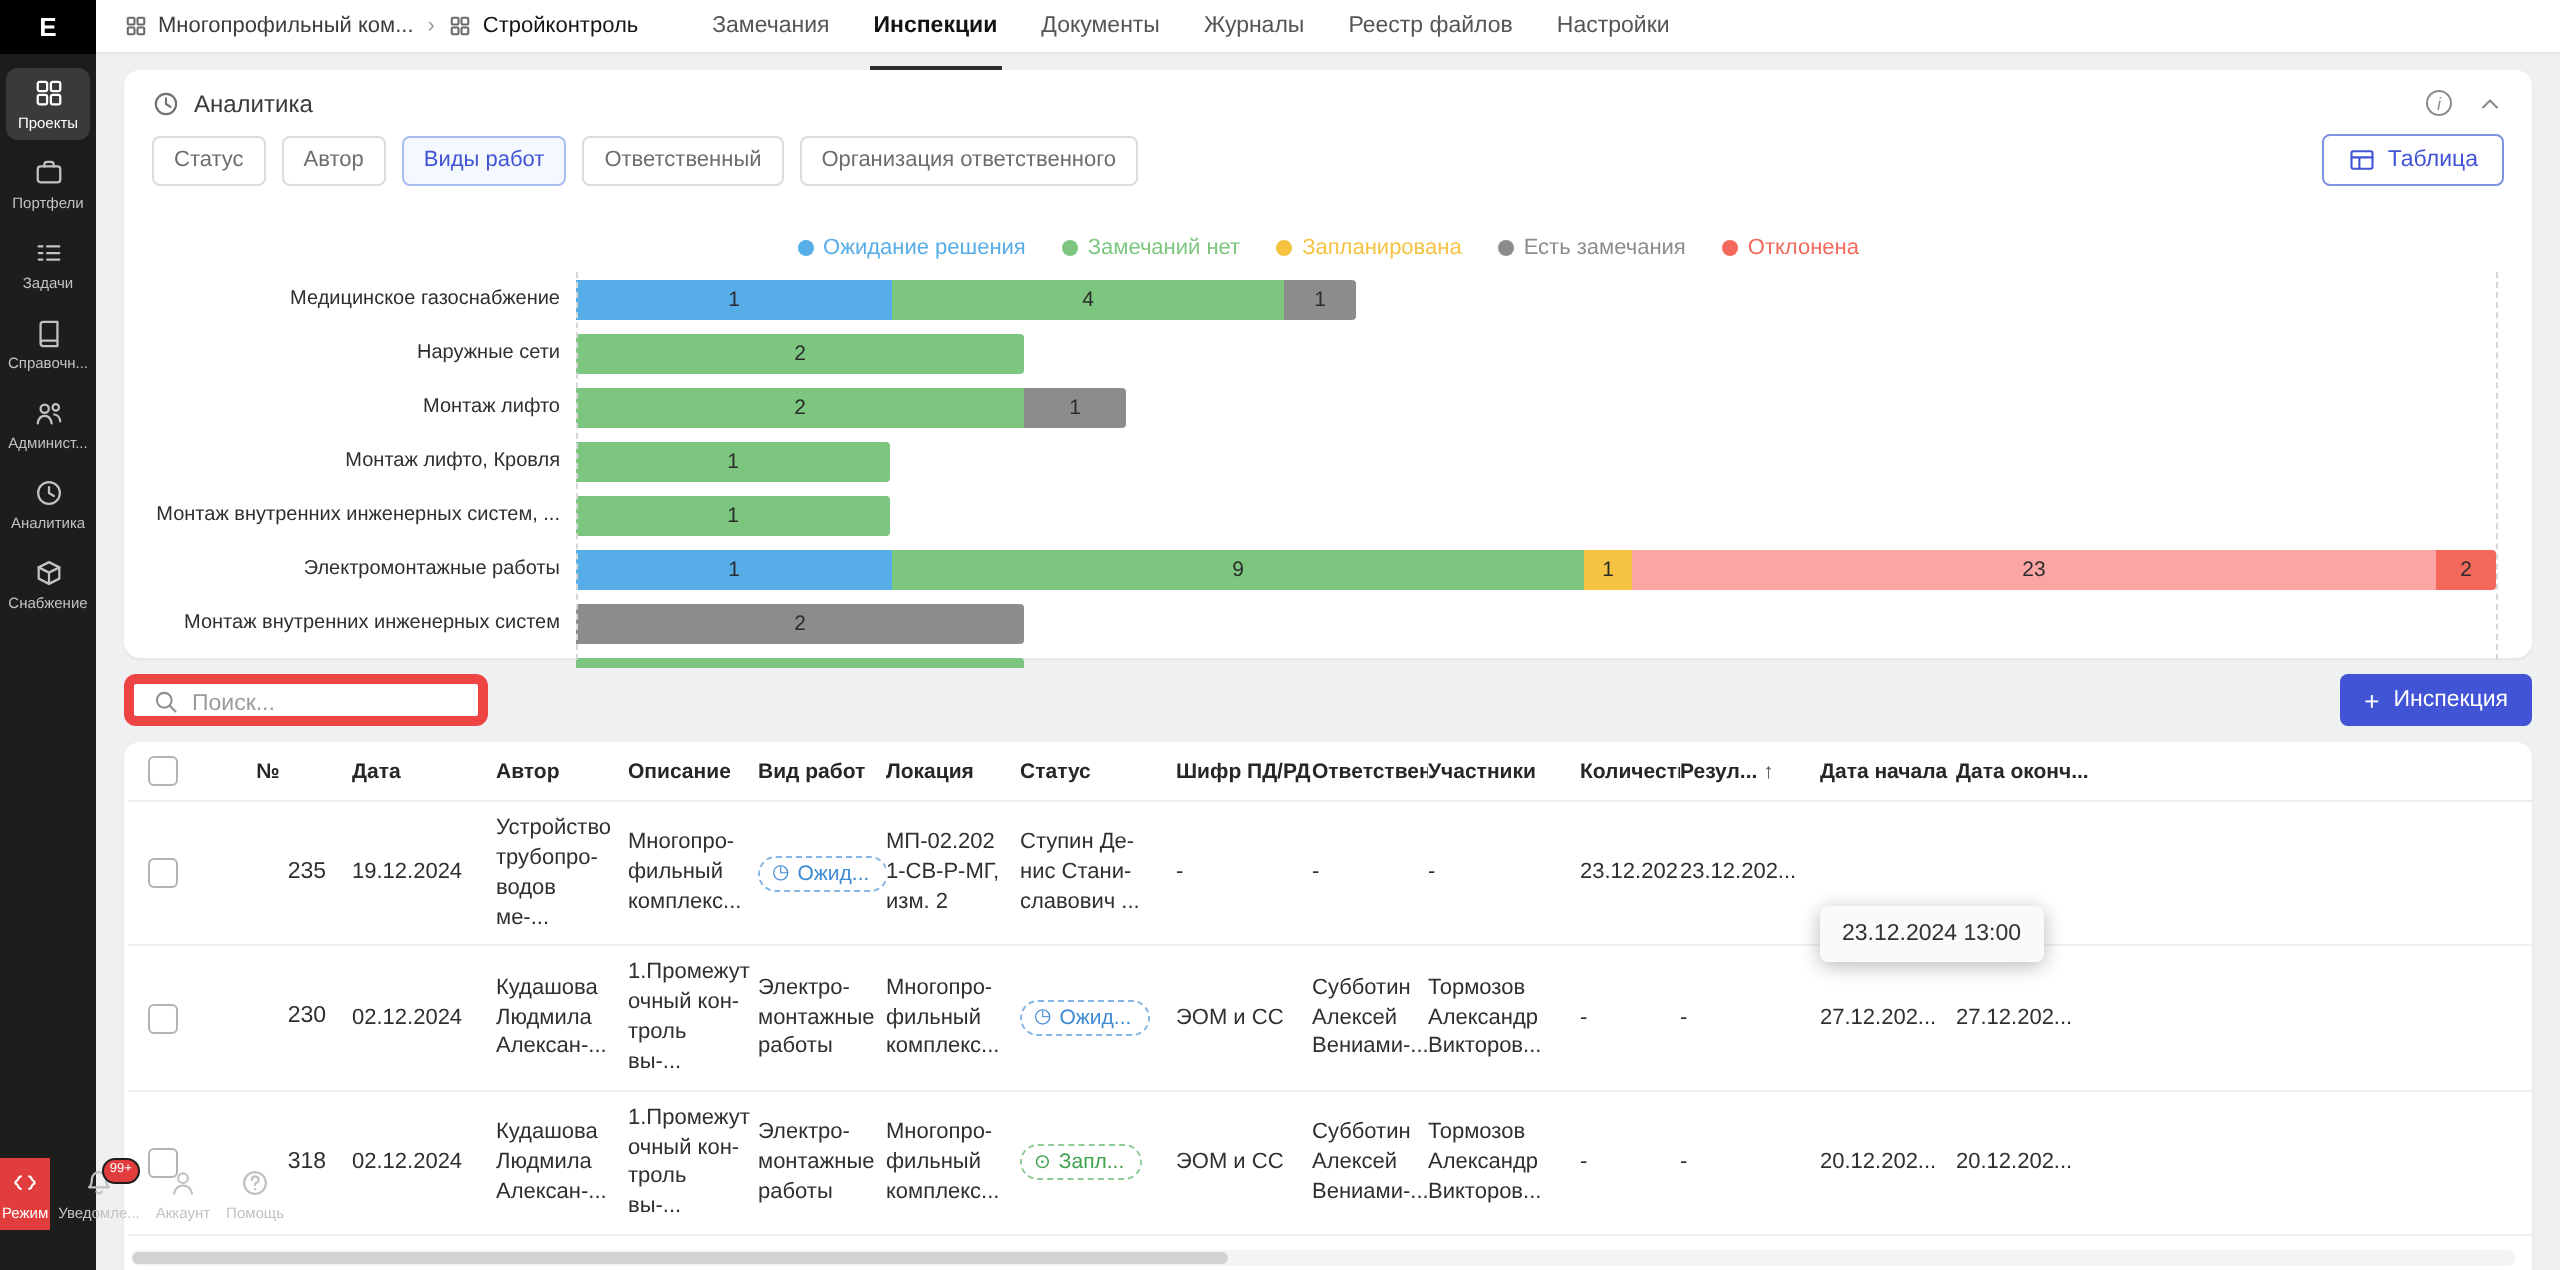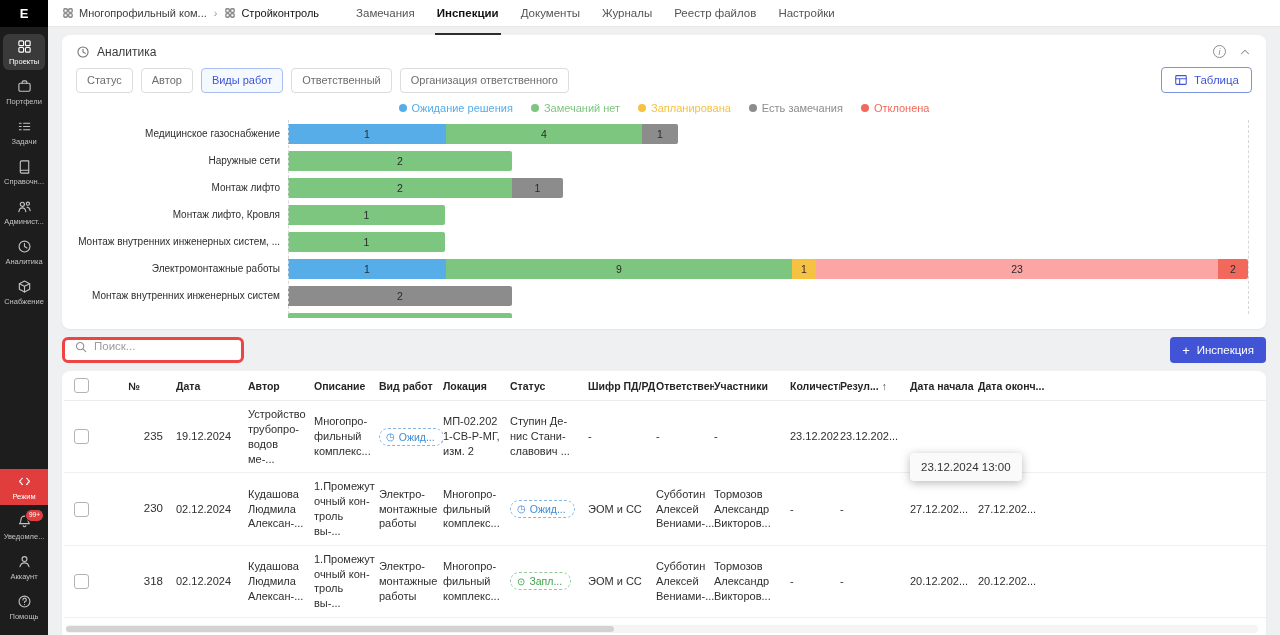--- a/index.html
+++ b/index.html
@@ -8,21 +8,21 @@
        --accent:#4154d6;--mode-red:#e13d3d}
   
   .sidebar{position:absolute;left:0;top:0;width:48px;height:635px;background:#1d1d1d;display:flex;flex-direction:column;z-index:20}
   .logo{height:27px;background:#000;color:#fff;font-weight:700;font-size:13px;display:grid;place-items:center}
   .side-nav{display:flex;flex-direction:column;margin-top:5px}
   .side-item{position:relative;margin:2px 3px;padding:5px 1px 4px;border-radius:6px;display:flex;flex-direction:column;align-items:center;gap:3px;color:#c2c2c2;cursor:pointer}
   .side-item .s-label{font-size:7.5px;white-space:nowrap;max-width:46px;overflow:hidden}
   .side-item.active{background:#3a3a3a;color:#fff}
   .side-item.mode{background:var(--mode-red);border-radius:0;margin:2px 0;color:#fff}
   .s-icon svg{width:15px;height:15px;fill:none;stroke:currentColor;stroke-width:1.2;stroke-linecap:round;stroke-linejoin:round;display:block}
-  .side-bottom{margin-top:auto;margin-bottom:8px;display:flex;flex-direction:column}
+  .side-bottom{margin-top:auto;margin-bottom:18px;display:flex;flex-direction:row}
   .s-badge{position:absolute;top:0;right:1px;background:#e13d3d;color:#fff;font-size:6.5px;line-height:1;padding:2px 3px;border-radius:7px;border:1px solid #1d1d1d}
   
   .topbar{position:absolute;left:48px;top:0;right:0;height:27px;background:#fff;border-bottom:1px solid #e7e7e7;display:flex;align-items:center;padding:12px 14px;z-index:10}
   .breadcrumb{display:flex;align-items:center;gap:7px;font-size:11px;color:#3c3c3c}
   .bc-item{display:flex;align-items:center;gap:5px;cursor:pointer;white-space:nowrap}
   .bc-item.current{font-weight:400;color:#141414}
   .bc-ic svg{width:12px;height:12px;fill:none;stroke:#6a6a6a;stroke-width:1.4;display:block}
   .bc-sep{color:#9a9a9a}
   .tabs{display:flex;margin-left:26px;height:44px}
   .tab{padding:0 11px;font-size:11.5px;color:#555;display:flex;align-items:center;position:relative;cursor:pointer;white-space:nowrap}
@@ -34,33 +34,33 @@
   
   .analytics{height:294px;padding:10px 14px;position:relative;flex:none}
   .a-head{display:flex;align-items:center;gap:7px;color:#707070}
   .a-title{font-size:12px;color:#3a3a3a}
   .a-head-icons{position:absolute;right:14px;top:10px;display:flex;gap:12px;color:#8b8b8b}
   .ic svg{width:14px;height:14px;fill:none;stroke:currentColor;stroke-width:1.2;stroke-linecap:round;stroke-linejoin:round;display:block}
   .chips{display:flex;gap:8px;margin-top:8px;align-items:center}
   .chip{height:25px;display:inline-flex;align-items:center;padding:0 10px;border:1px solid #dcdcdc;border-radius:4px;font-size:11px;color:#6d6d6d;background:#fff;cursor:pointer;white-space:nowrap}
   .chip.active{color:var(--accent);border-color:#a8bdf0;background:#f4f8ff}
   .table-btn{margin-left:auto;height:26px;display:inline-flex;align-items:center;gap:6px;padding:0 12px;border:1px solid #7d93e0;border-radius:4px;color:var(--accent);font-size:11.5px;background:#fff;cursor:pointer;font-family:inherit}
-  .legend{display:flex;justify-content:center;gap:18px;margin-top:9px;font-size:11px}
+  .legend{display:flex;justify-content:center;gap:18px;margin-top:25px;font-size:11px}
   .lg-item{display:flex;align-items:center;gap:5px;white-space:nowrap}
   .lg-dot{width:8px;height:8px;border-radius:50%;display:inline-block}
   .chart{position:relative;margin-top:6px;height:198px;overflow:hidden}
   .guide{position:absolute;top:0;bottom:4px;border-left:1px dashed #d7d7d7}
   .c-row{height:27px;display:flex;align-items:center}
   .c-label{width:212px;flex:none;text-align:right;padding-right:8px;font-size:10px;color:#2e2e2e;white-space:nowrap;overflow:hidden}
   .c-bars{display:flex;height:20px}
   .c-seg{display:flex;align-items:center;justify-content:center;font-size:10.5px;color:#2b2b2b;flex:none}
   .c-bars .c-seg:last-child{border-radius:0 2px 2px 0}
   
   .toolbar{display:flex;align-items:center;margin:8px 0;height:26px;flex:none}
-  .search{width:182px;height:26px;background:#fff;border:3px solid #ef4444;border-radius:6px;display:flex;align-items:flex-start;gap:6px;padding:0 9px;color:#8f8f8f}
+  .search{width:182px;height:26px;background:#fff;border:5px solid #ef4444;border-radius:6px;display:flex;align-items:flex-end;gap:6px;padding:0 9px;color:#8f8f8f}
   .search input{border:none;outline:none;flex:1;font-size:11.5px;font-family:inherit;color:#333;background:transparent;min-width:0}
   .search input::placeholder{color:#9b9b9b}
   .add-btn{margin-left:auto;height:26px;background:var(--accent);color:#fff;border:none;border-radius:4px;display:inline-flex;align-items:center;gap:7px;padding:0 12px;font-size:11.5px;font-family:inherit;cursor:pointer}
   .add-btn .plus{font-size:13px;line-height:1}
   
   .table-card{flex:1;border-radius:8px 8px 0 0;position:relative;display:flex;flex-direction:column;overflow:hidden;padding-left:2px}
   .grid-row{display:grid;grid-template-columns:34px 78px 72px 66px 65px 64px 67px 78px 68px 58px 76px 50px 70px 68px 76px minmax(0,1fr)}
   .thead{height:30px;align-items:center;border-bottom:1px solid #ececec;flex:none}
   .th{font-size:10.5px;font-weight:700;color:#262626;white-space:nowrap;overflow:hidden;padding-right:6px}
   .th-num{text-align:center}

